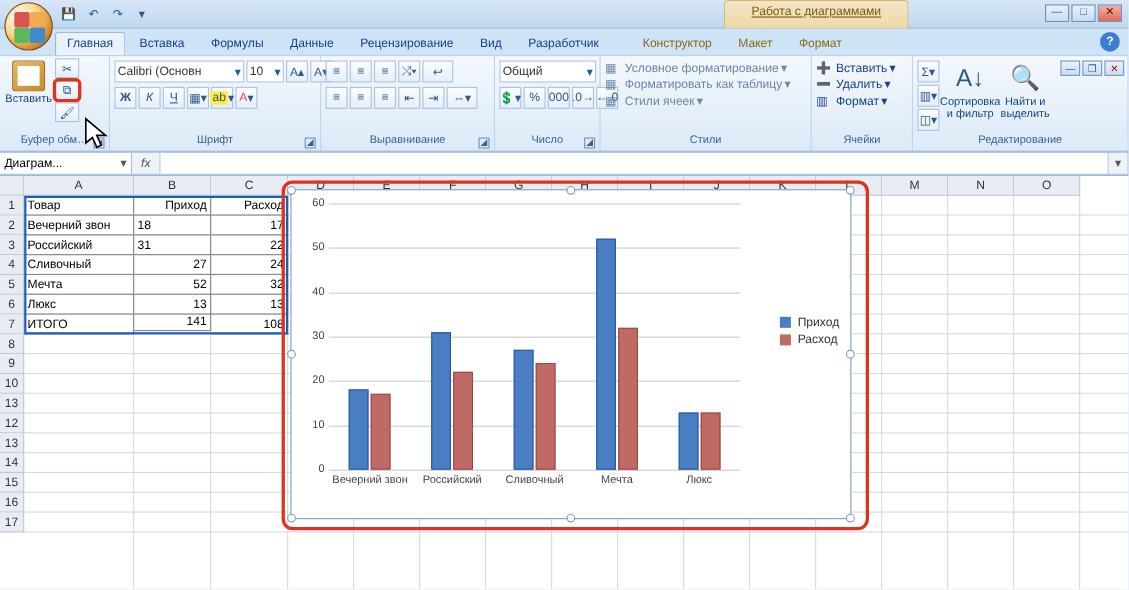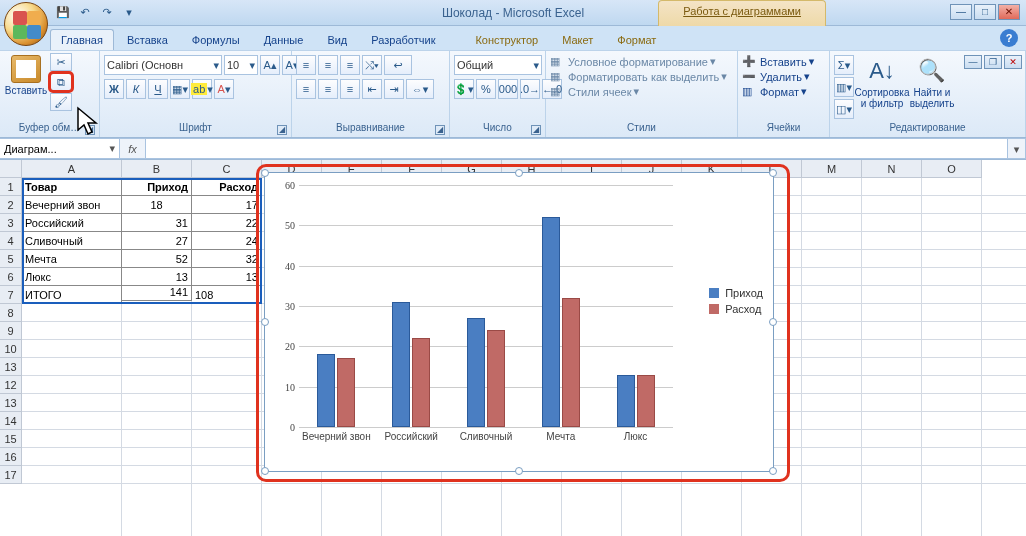--- a/index.html
+++ b/index.html
@@ -98,31 +98,31 @@
   .sheet{ position:relative; background:#fff; height:376px; }
   .corner{position:absolute;left:0;top:0;width:22px;height:18px;background:#e8edf4;border-right:1px solid #c0c8d4;border-bottom:1px solid #c0c8d4;}
   .colhdrs{position:absolute;left:22px;top:0;right:0;height:18px;display:flex;}
   .ch{border-right:1px solid #c0c8d4;border-bottom:1px solid #c0c8d4;background:#e8edf4;color:#333;text-align:center;line-height:18px;font-size:11px;}
   .rowhdrs{position:absolute;left:0;top:18px;width:22px;}
   .rh{height:18px;border-right:1px solid #c0c8d4;border-bottom:1px solid #c0c8d4;background:#e8edf4;text-align:center;line-height:18px;color:#333;font-size:11px;}
   .cells{position:absolute;left:22px;top:18px;right:0;bottom:0;}
   .gridline-v{position:absolute;top:0;bottom:0;border-right:1px solid #d4dae3;}
   .gridline-h{position:absolute;left:0;right:0;border-bottom:1px solid #d4dae3;}
   .datacell{position:absolute;height:18px;line-height:18px;padding:0 3px;font-size:11px;color:#000;white-space:nowrap;overflow:hidden;border-right:1px solid #888;border-bottom:1px solid #888;}
-  .hdr-cell{font-weight:bold;}
+  .hdr-cell{font-weight:normal;}
   .selection-outline{position:absolute;border:2px solid #1a5ebc;pointer-events:none;}
   
   .chart-frame{
     position:absolute; left:264px; top:12px; width:510px; height:300px;
     border:1px solid #7a9ec2; background:#fff;
   }
   .chart-handle{position:absolute;width:8px;height:8px;border:1px solid #7a9ec2;background:#fff;border-radius:50%;}
   .annot-red{position:absolute; border:3px solid #e0321e; border-radius:10px; pointer-events:none;}
   .plot{position:absolute;left:34px;top:12px;right:100px;bottom:44px;}
-  .yaxis-tick{position:absolute;right:100%;margin-right:4px;font-size:10px;color:#444;transform:translateY(-50%);font-family:Liberation Serif, serif;}
+  .yaxis-tick{position:absolute;right:100%;margin-right:4px;font-size:10px;color:#444;transform:translateY(-50%);}
   .gridl{position:absolute;left:0;right:0;border-top:1px solid #ccc;}
   .bar{position:absolute;bottom:0;}
   .bar.p{background:#4a7ec2;border:1px solid #2a5a9a;}
   .bar.r{background:#c06a66;border:1px solid #9a4a46;}
   .xlabel{position:absolute;top:100%;margin-top:4px;font-size:10px;color:#444;text-align:center;transform:translateX(-50%);}
   .legend{position:absolute;right:10px;top:110px;font-size:11px;color:#333;}
   .legend .item{display:flex;align-items:center;gap:6px;margin:4px 0;}
   .legend .sw{width:10px;height:10px;}
 </style>
 </head>
@@ -134,34 +134,34 @@
       <div class="quad y"></div>
       <div class="quad g"></div>
       <div class="quad b"></div>
   </div>
   <div class="qat">
     <div class="qbtn">💾</div>
     <div class="qbtn">↶</div>
     <div class="qbtn">↷</div>
     <div class="qbtn">▾</div>
   </div>
-  <div class="title-center">Шоколад - Microsoft Excel</div>
   <div class="chart-tools-tab">Работа с диаграммами</div>
   <div class="winbtns">
     <div>—</div>
     <div>□</div>
     <div class="x">✕</div>
   </div>
 </div>
 
 <div class="tabs">
   <div class="tab active">Главная</div>
   <div class="tab">Вставка</div>
   <div class="tab">Формулы</div>
   <div class="tab">Данные</div>
+  <div class="tab">Рецензирование</div>
   <div class="tab">Вид</div>
   <div class="tab">Разработчик</div>
   <div style="width:14px"></div>
   <div class="tab ctx">Конструктор</div>
   <div class="tab ctx">Макет</div>
   <div class="tab ctx">Формат</div>
   <div class="help-icon">?</div>
 </div>
 
 <div class="ribbon">
@@ -241,21 +241,21 @@
         <div class="icon-box">.0→</div>
         <div class="icon-box">←.0</div>
       </div>
     </div>
     <div class="group-label"><span>Число</span><div class="dlg">◢</div></div>
   </div>
 
   <div class="group" style="width:192px">
     <div class="group-body" style="flex-direction:column;gap:2px;padding-top:2px;color:#6a87a6;">
       <div class="row" style="align-items:center"><span style="width:16px">▦</span><span>Условное форматирование</span> ▾</div>
-      <div class="row" style="align-items:center"><span style="width:16px">▦</span><span>Форматировать как выделить</span> ▾</div>
+      <div class="row" style="align-items:center"><span style="width:16px">▦</span><span>Форматировать как таблицу</span> ▾</div>
       <div class="row" style="align-items:center"><span style="width:16px">▦</span><span>Стили ячеек</span> ▾</div>
     </div>
     <div class="group-label">Стили</div>
   </div>
 
   <div class="group" style="width:92px">
     <div class="group-body" style="flex-direction:column;gap:2px;padding-top:2px;color:#15428b;">
       <div class="row" style="align-items:center"><span style="width:16px">➕</span><span>Вставить</span> ▾</div>
       <div class="row" style="align-items:center"><span style="width:16px">➖</span><span>Удалить</span> ▾</div>
       <div class="row" style="align-items:center"><span style="width:16px">▥</span><span>Формат</span> ▾</div>
@@ -371,37 +371,37 @@
       <div class="gridline-h" style="top: 215px;"></div>
       <div class="gridline-h" style="top: 233px;"></div>
       <div class="gridline-h" style="top: 251px;"></div>
       <div class="gridline-h" style="top: 269px;"></div>
       <div class="gridline-h" style="top: 287px;"></div>
       <div class="gridline-h" style="top: 305px;"></div>
       <div class="datacell hdr-cell" style="left: 0px; top: 0px; width: 100px; text-align: left;">Товар</div>
       <div class="datacell hdr-cell" style="left: 100px; top: 0px; width: 70px; text-align: right;">Приход</div>
       <div class="datacell hdr-cell" style="left: 170px; top: 0px; width: 70px; text-align: right;">Расход</div>
       <div class="datacell" style="left: 0px; top: 18px; width: 100px; text-align: left;">Вечерний звон</div>
-      <div class="datacell" style="left: 100px; top: 18px; width: 70px; text-align: center;">18</div>
+      <div class="datacell" style="left: 100px; top: 18px; width: 70px; text-align: left;">18</div>
       <div class="datacell" style="left: 170px; top: 18px; width: 70px; text-align: right;">17</div>
       <div class="datacell" style="left: 0px; top: 36px; width: 100px; text-align: left;">Российский</div>
-      <div class="datacell" style="left: 100px; top: 36px; width: 70px; text-align: right;">31</div>
+      <div class="datacell" style="left: 100px; top: 36px; width: 70px; ">31</div>
       <div class="datacell" style="left: 170px; top: 36px; width: 70px; text-align: right;">22</div>
       <div class="datacell" style="left: 0px; top: 54px; width: 100px; text-align: left;">Сливочный</div>
       <div class="datacell" style="left: 100px; top: 54px; width: 70px; text-align: right;">27</div>
       <div class="datacell" style="left: 170px; top: 54px; width: 70px; text-align: right;">24</div>
       <div class="datacell" style="left: 0px; top: 72px; width: 100px; text-align: left;">Мечта</div>
       <div class="datacell" style="left: 100px; top: 72px; width: 70px; text-align: right;">52</div>
       <div class="datacell" style="left: 170px; top: 72px; width: 70px; text-align: right;">32</div>
       <div class="datacell" style="left: 0px; top: 90px; width: 100px; text-align: left;">Люкс</div>
       <div class="datacell" style="left: 100px; top: 90px; width: 70px; text-align: right;">13</div>
       <div class="datacell" style="left: 170px; top: 90px; width: 70px; text-align: right;">13</div>
       <div class="datacell" style="left: 0px; top: 108px; width: 100px; text-align: left;">ИТОГО</div>
       <div class="datacell" style="left: 100px; top: 105px; width: 70px; text-align: right;">141</div>
-      <div class="datacell" style="left: 170px; top: 108px; width: 70px; ">108</div>
+      <div class="datacell" style="left: 170px; top: 108px; width: 70px; text-align: right;">108</div>
     </div>
 
   <div class="selection-outline" style="left:22px;top:18px;width:240px;height:126px"></div>
 
   <div class="annot-red" style="left:256px;top:4px;width:534px;height:318px"></div>
 
   <div class="chart-frame">
     <div class="chart-handle" style="left:-4px;top:-4px"></div>
     <div class="chart-handle" style="right:-4px;top:-4px"></div>
     <div class="chart-handle" style="left:-4px;bottom:-4px"></div>

